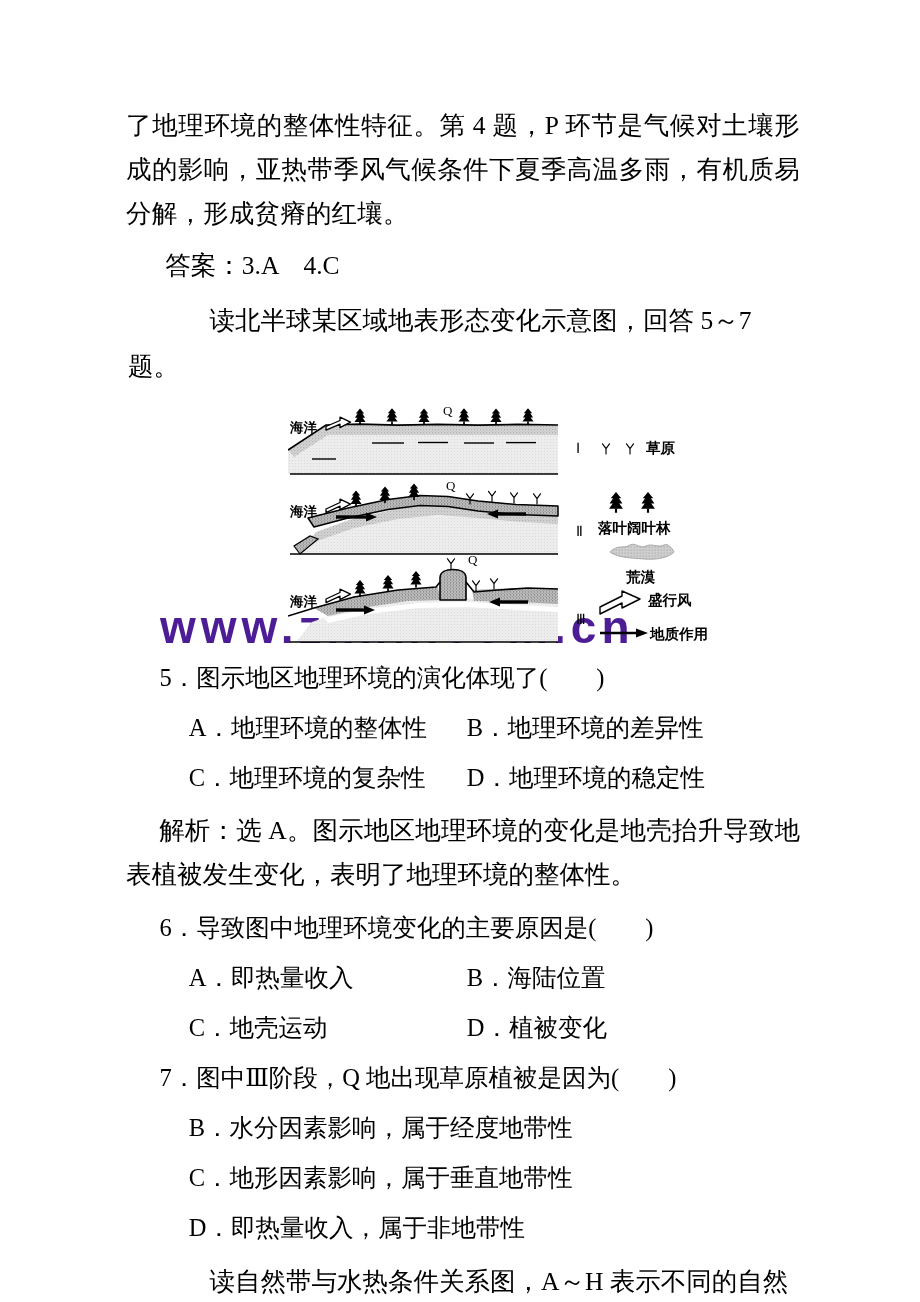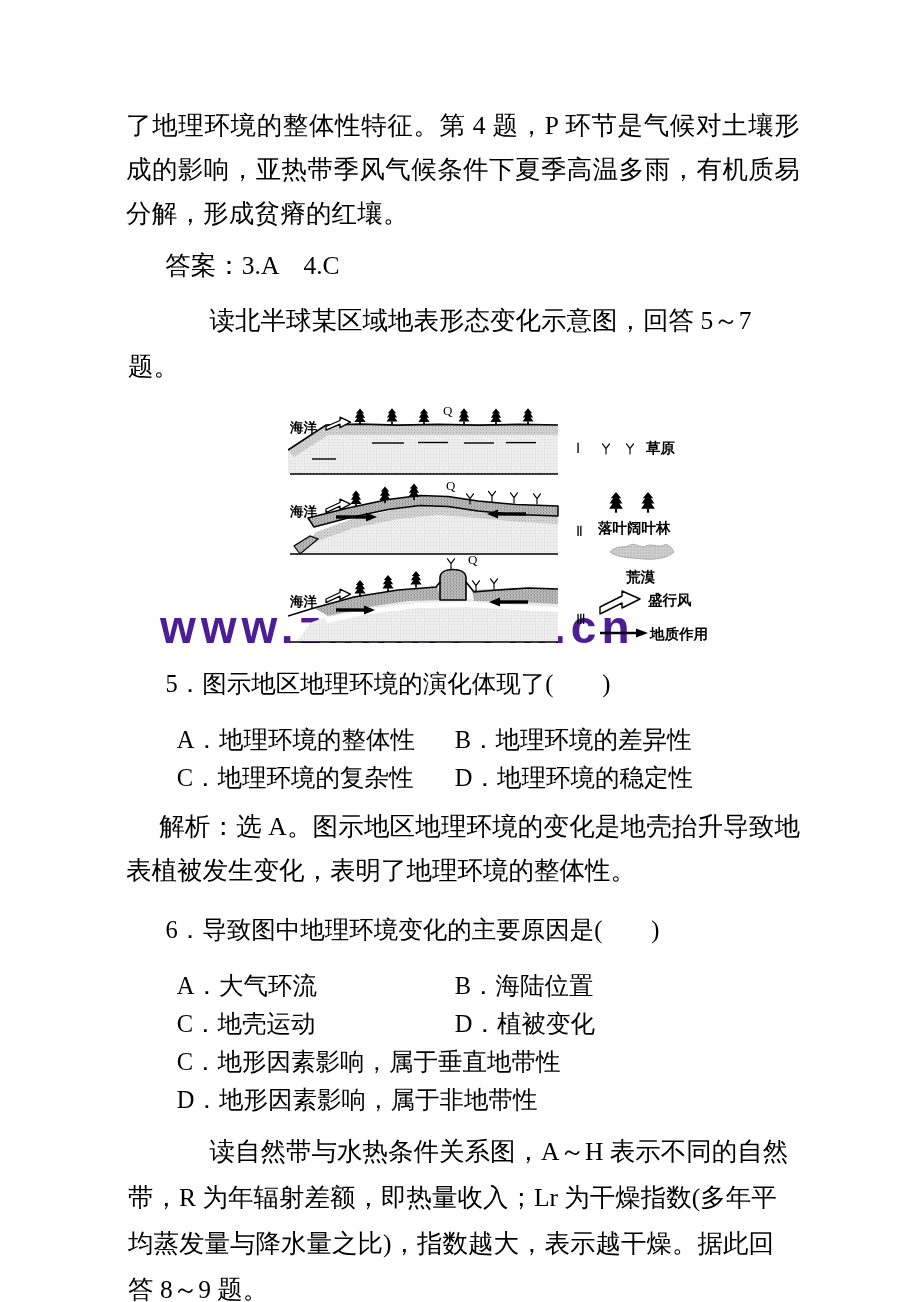--- a/index.html
+++ b/index.html
@@ -48,27 +48,27 @@
   .lead {
     font-size: 25.5px;
     line-height: 46px;
     margin: 10px;
     text-indent: 3.2em;
   }
 
   .qline {
     font-size: 24.5px;
     line-height: 38px;
-    margin: 18px;
+    margin: 12px;
     text-indent: 1.2em;
   }
   .optrow {
     font-size: 24.5px;
     line-height: 38px;
-    margin: 0;
+    margin: 12px;
     text-indent: 1.2em;
     display: block;
   }
   .optrow .opt-a {
     display: inline-block;
     min-width: 278px;
   }
   .opt-full { display: inline-block; }
 
   .analysis {
@@ -305,22 +305,24 @@
         </g>
       </svg>
     </div>
 
     <p class="qline">5．图示地区地理环境的演化体现了(　　)</p>
     <p class="optrow"><span class="opt-a">A．地理环境的整体性</span><span class="opt-full">B．地理环境的差异性</span></p>
     <p class="optrow"><span class="opt-a">C．地理环境的复杂性</span><span class="opt-full">D．地理环境的稳定性</span></p>
     <p class="analysis ind">解析：选 A。图示地区地理环境的变化是地壳抬升导致地表植被发生变化，表明了地理环境的整体性。</p>
 
     <p class="qline">6．导致图中地理环境变化的主要原因是(　　)</p>
-    <p class="optrow"><span class="opt-a">A．大气环流</span><span class="opt-full">B．海陆位置</span></p>
+    <p class="optrow"><span class="opt-a">A．即热量收入</span><span class="opt-full">B．海陆位置</span></p>
     <p class="optrow"><span class="opt-a">C．地壳运动</span><span class="opt-full">D．植被变化</span></p>
 
+    <p class="qline">7．图中Ⅲ阶段，Q 地出现草原植被是因为(　　)</p>
+    <p class="optrow"><span class="opt-full">B．水分因素影响，属于经度地带性</span></p>
     <p class="optrow"><span class="opt-full">C．地形因素影响，属于垂直地带性</span></p>
-    <p class="optrow"><span class="opt-full">D．地形因素影响，属于非地带性</span></p>
+    <p class="optrow"><span class="opt-full">D．即热量收入，属于非地带性</span></p>
 
     <p class="lead">读自然带与水热条件关系图，A～H 表示不同的自然带，R 为年辐射差额，即热量收入；Lr 为干燥指数(多年平均蒸发量与降水量之比)，指数越大，表示越干燥。据此回答 8～9 题。</p>
 
   </div>
 </div>
 
 </body></html>

